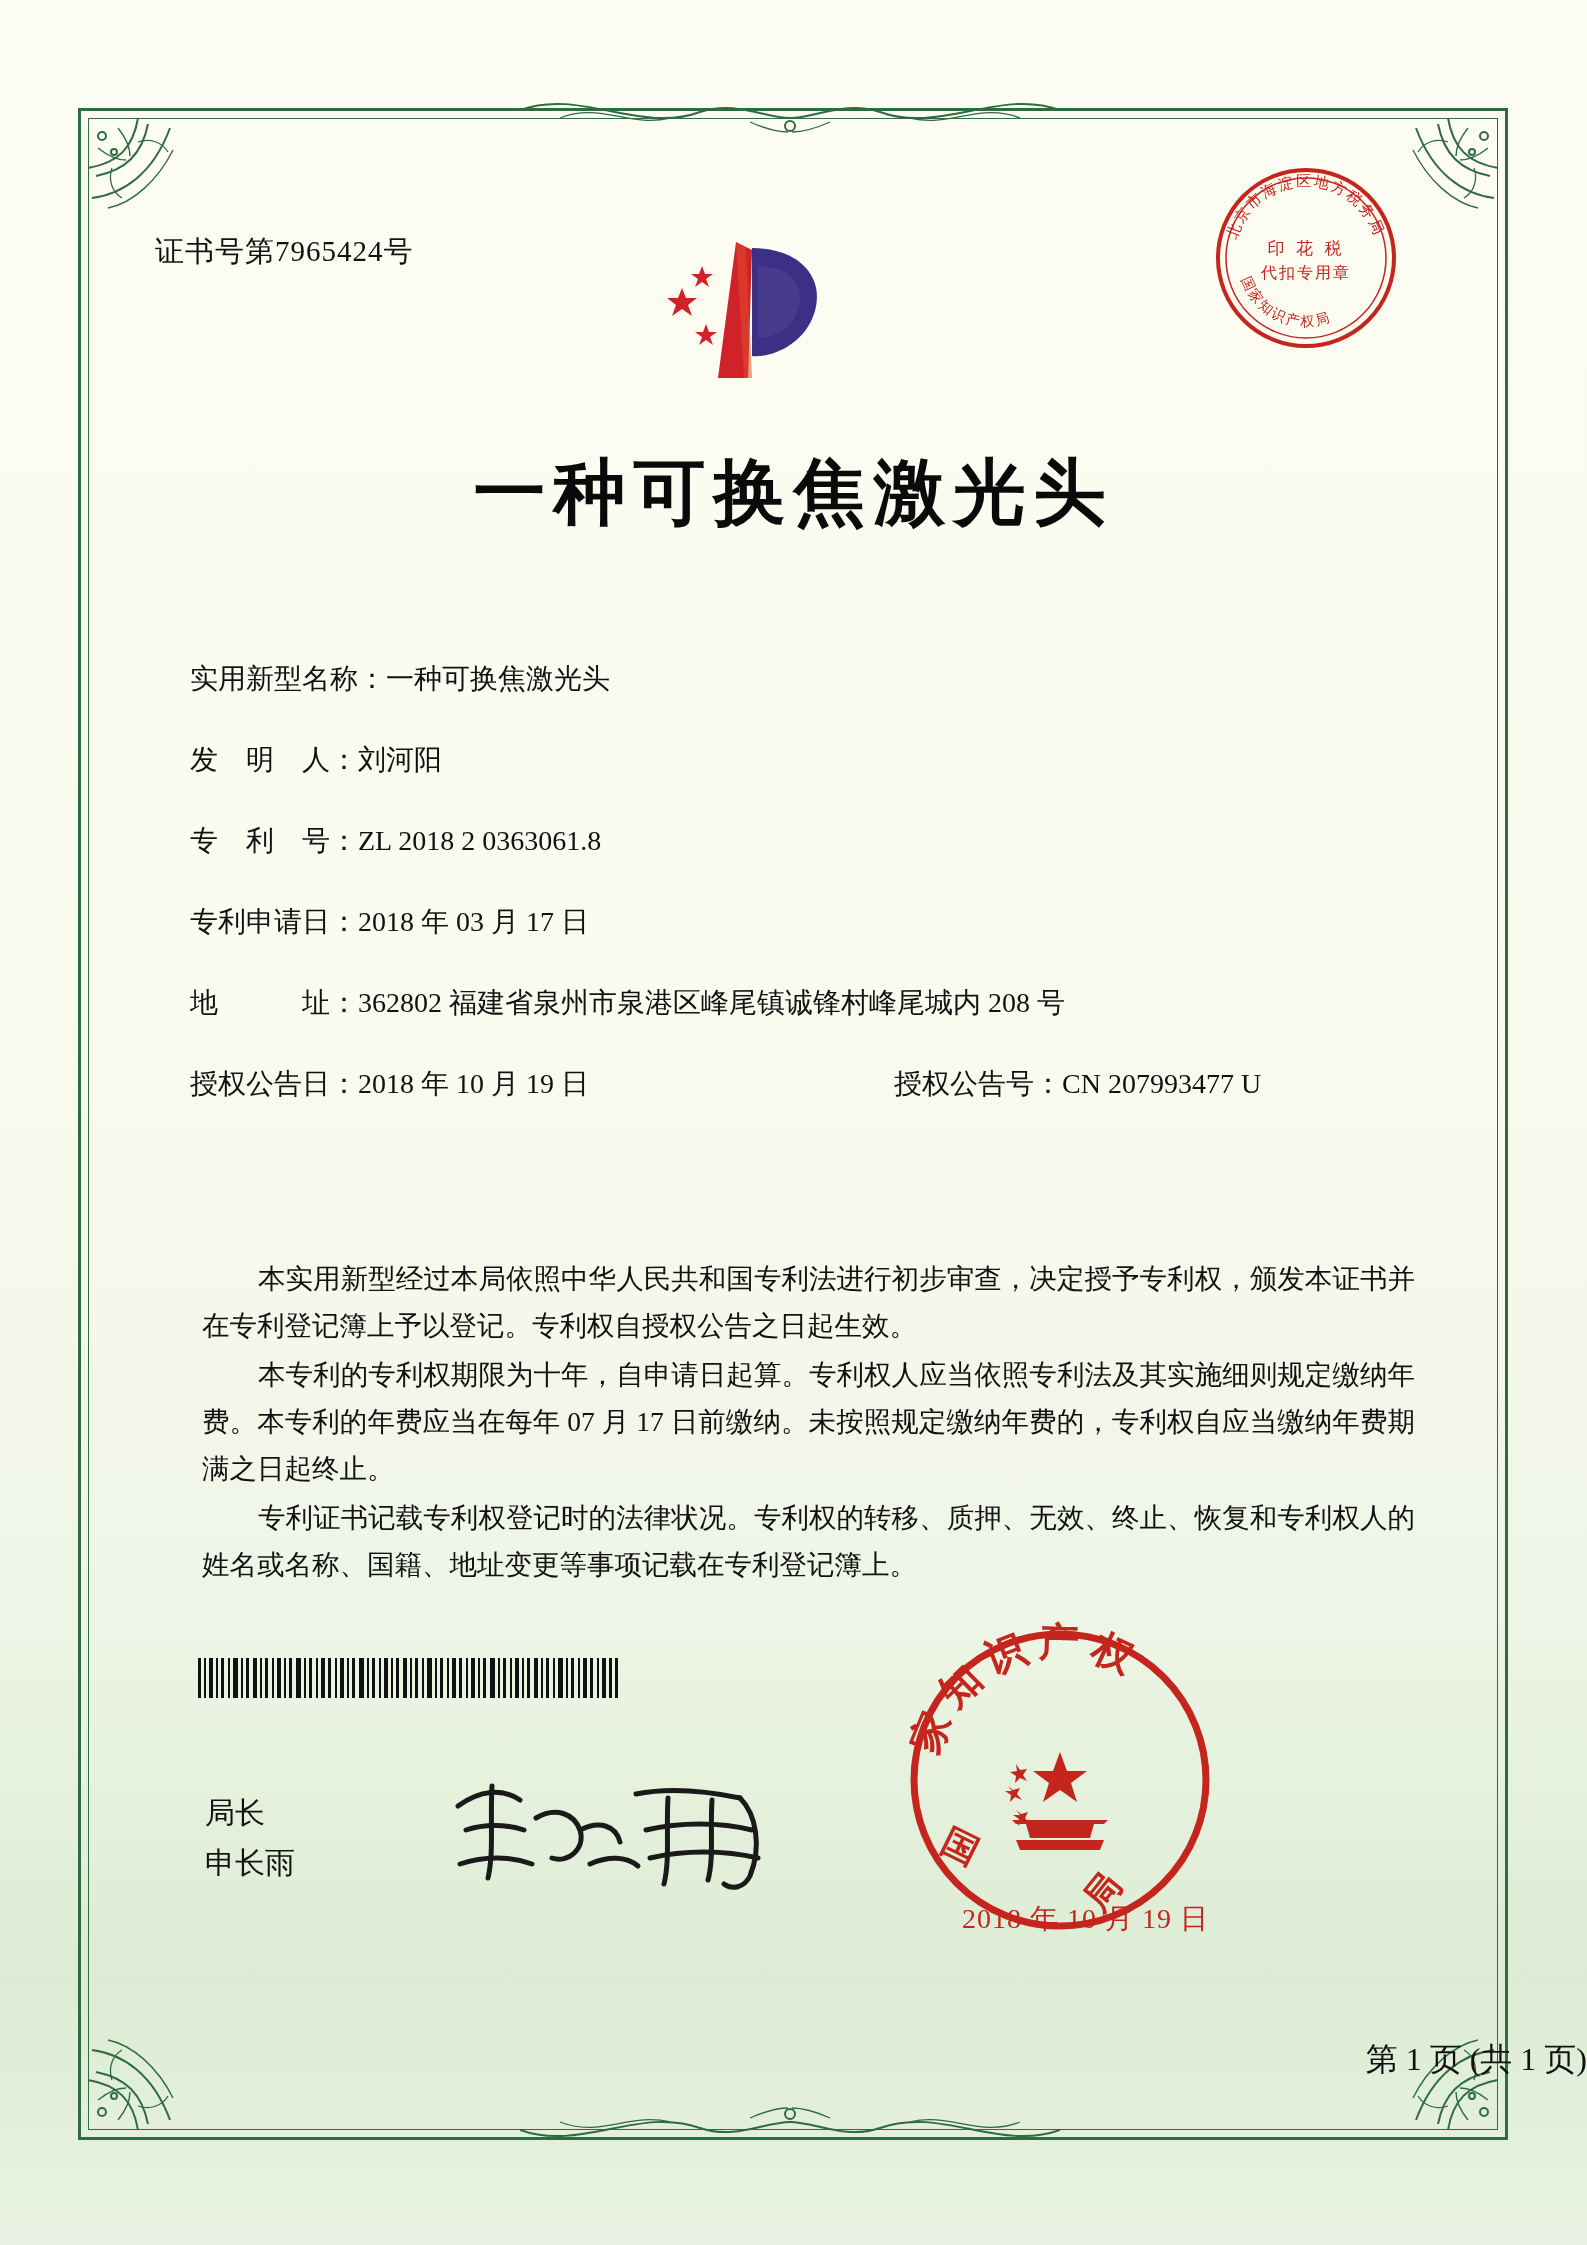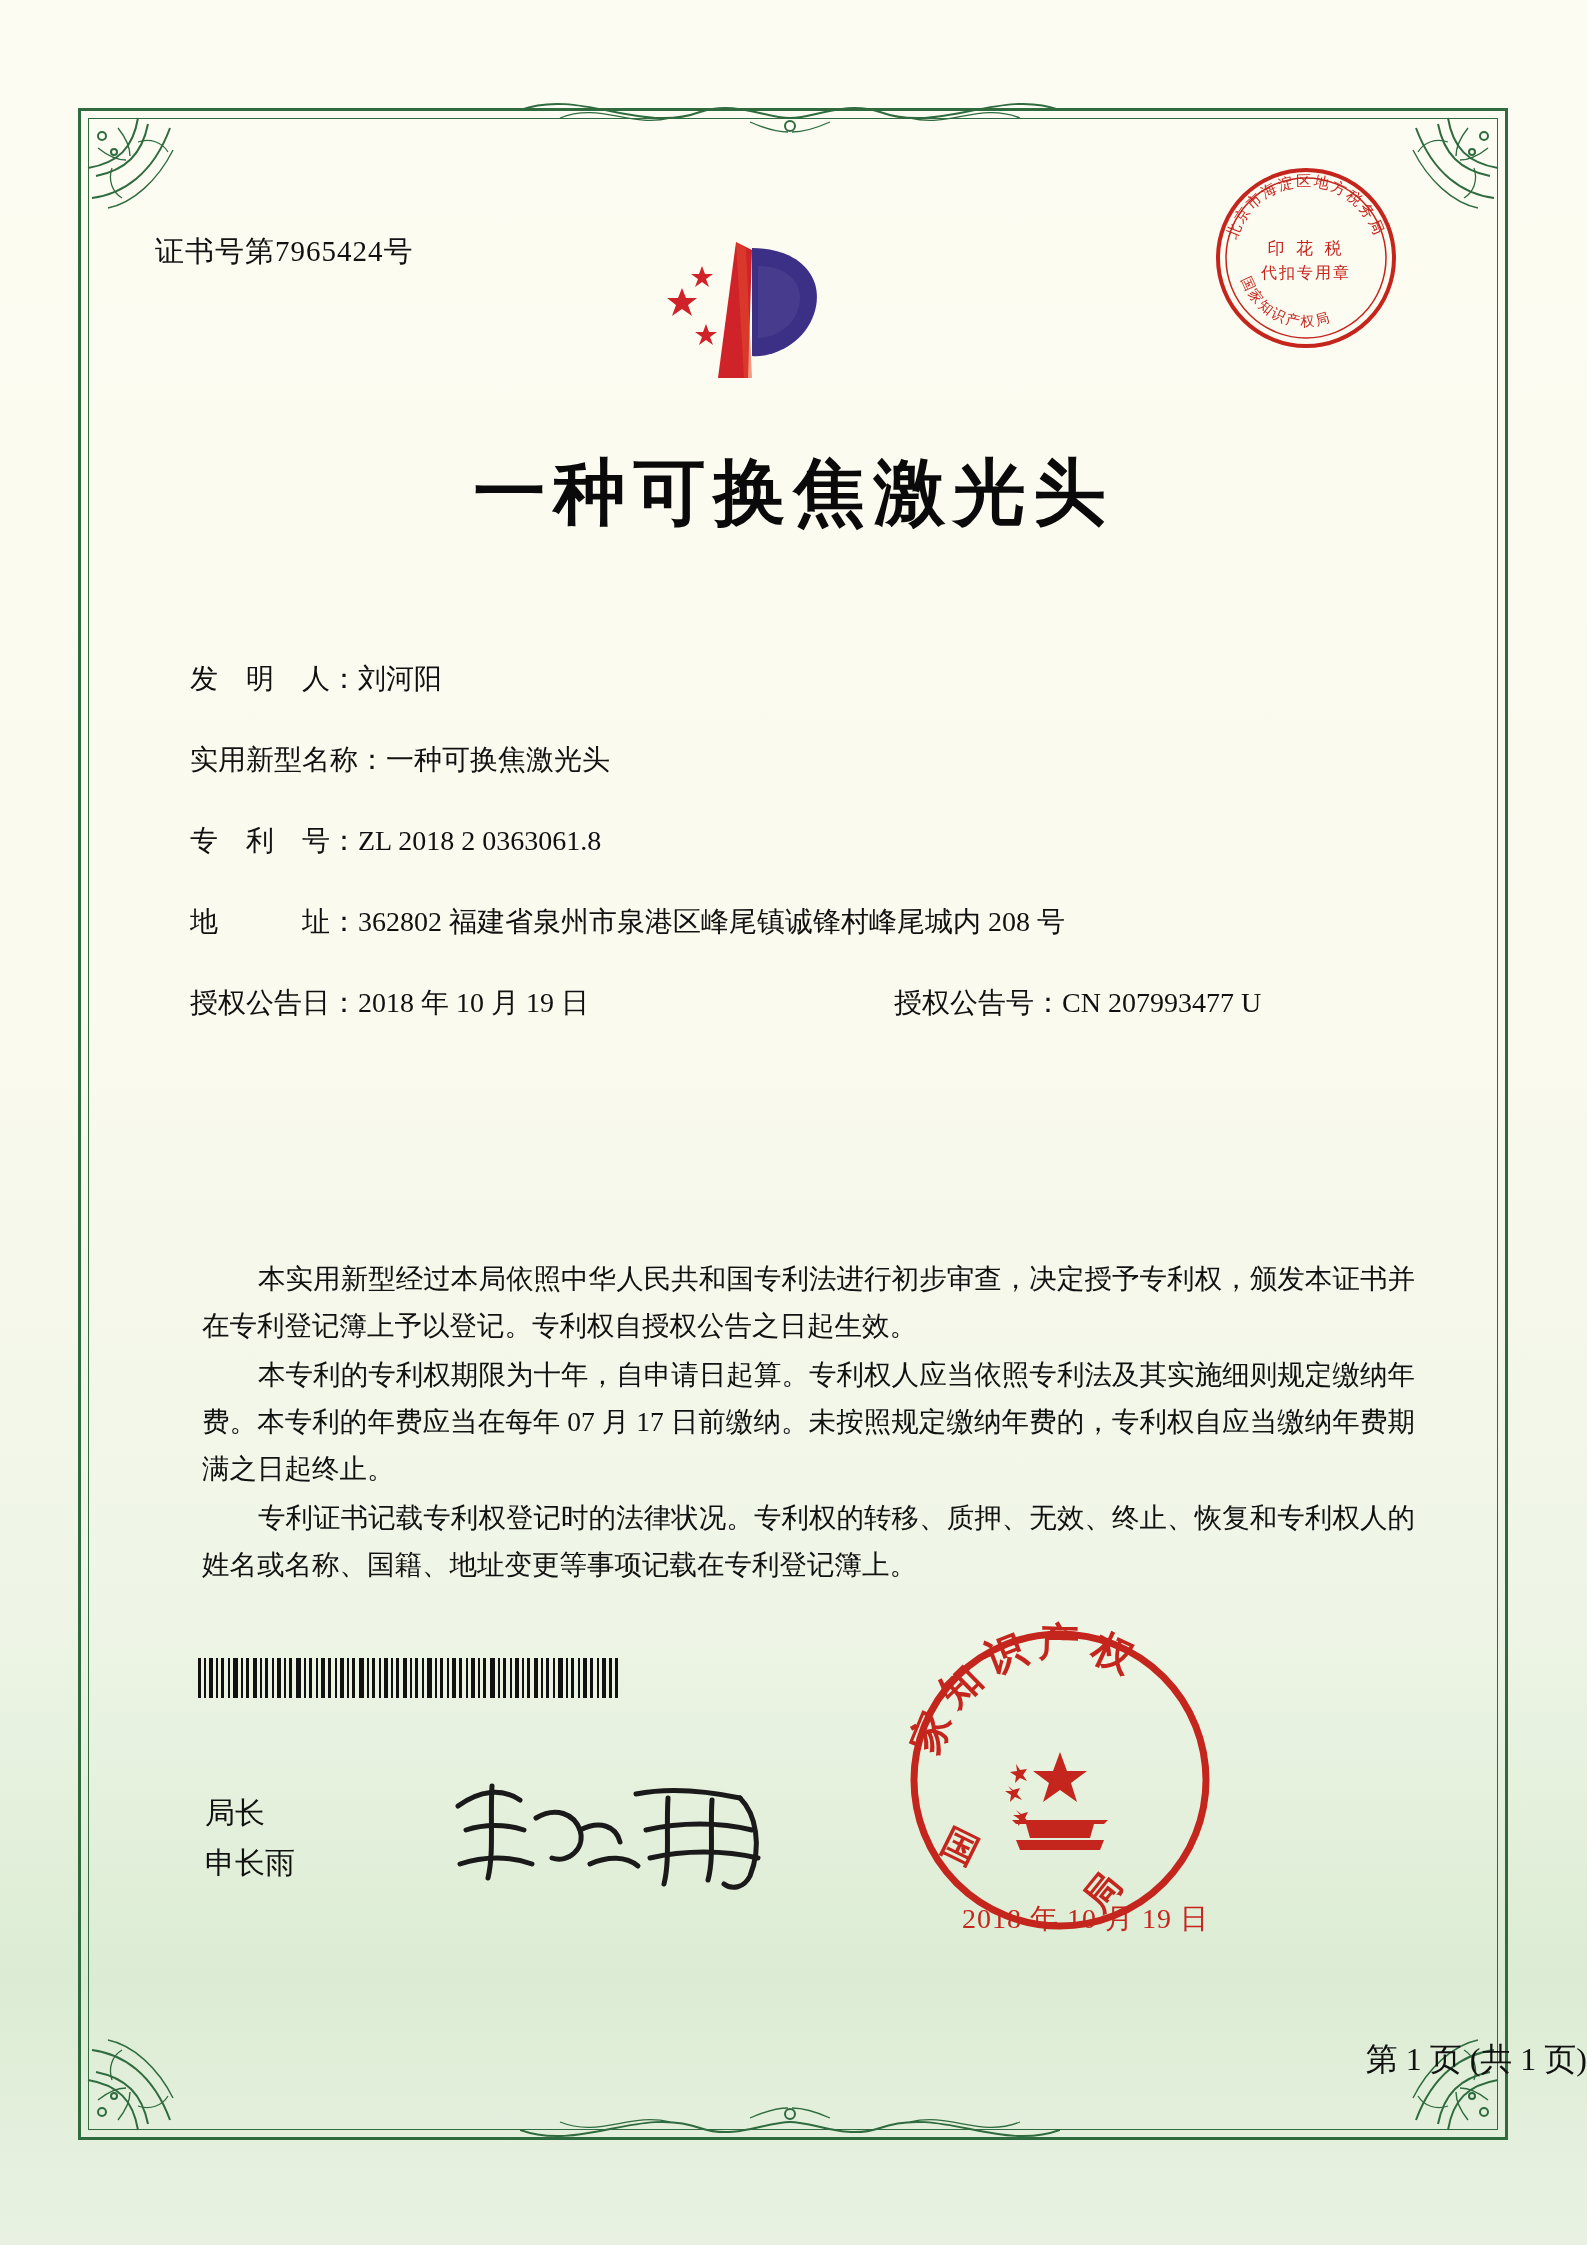--- a/index.html
+++ b/index.html
@@ -351,27 +351,30 @@
       </text>
       <text x="98" y="94" text-anchor="middle" font-size="17" fill="#c4251d" font-family="'DejaVu Serif',serif" letter-spacing="3">印 花 税</text>
       <text x="98" y="118" text-anchor="middle" font-size="16" fill="#c4251d" font-family="'DejaVu Serif',serif" letter-spacing="2">代扣专用章</text>
     </svg>
   </div>
 
   <div class="doc-title">一种可换焦激光头</div>
 
   <div class="fields">
     <div class="field-row">
+      <span class="f-label">实用新型名称：</span><span class="f-value">一种可换焦激光头</span>
+    </div>
+    <div class="field-row">
       <span class="f-label">发　明　人：</span><span class="f-value">刘河阳</span>
     </div>
     <div class="field-row">
-      <span class="f-label">实用新型名称：</span><span class="f-value">一种可换焦激光头</span>
+      <span class="f-label">专　利　号：</span><span class="f-value">ZL 2018 2 0363061.8</span>
     </div>
     <div class="field-row">
-      <span class="f-label">专　利　号：</span><span class="f-value">ZL 2018 2 0363061.8</span>
+      <span class="f-label">专利申请日：</span><span class="f-value">2018 年 03 月 17 日</span>
     </div>
     <div class="field-row">
       <span class="f-label">地　　　址：</span><span class="f-value">362802 福建省泉州市泉港区峰尾镇诚锋村峰尾城内 208 号</span>
     </div>
     <div class="row-split">
       <span class="f-label">授权公告日：</span><span class="f-value">2018 年 10 月 19 日</span>
       <span class="split-right">
         <span class="f-label">授权公告号：</span><span class="f-value">CN 207993477 U</span>
       </span>
     </div>

